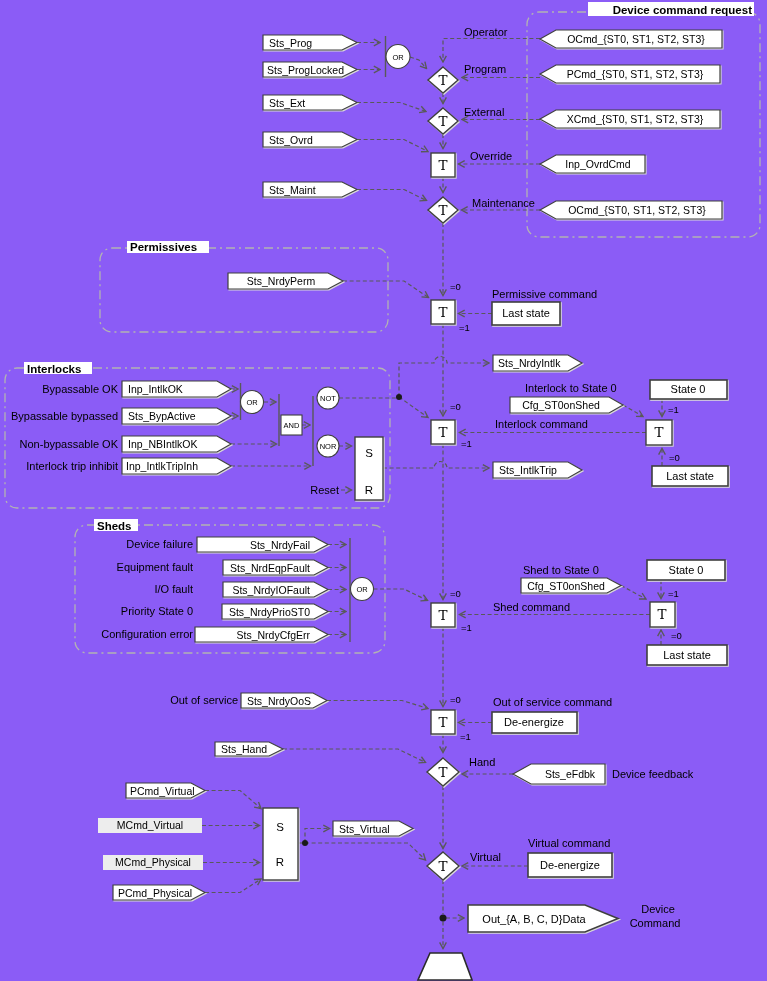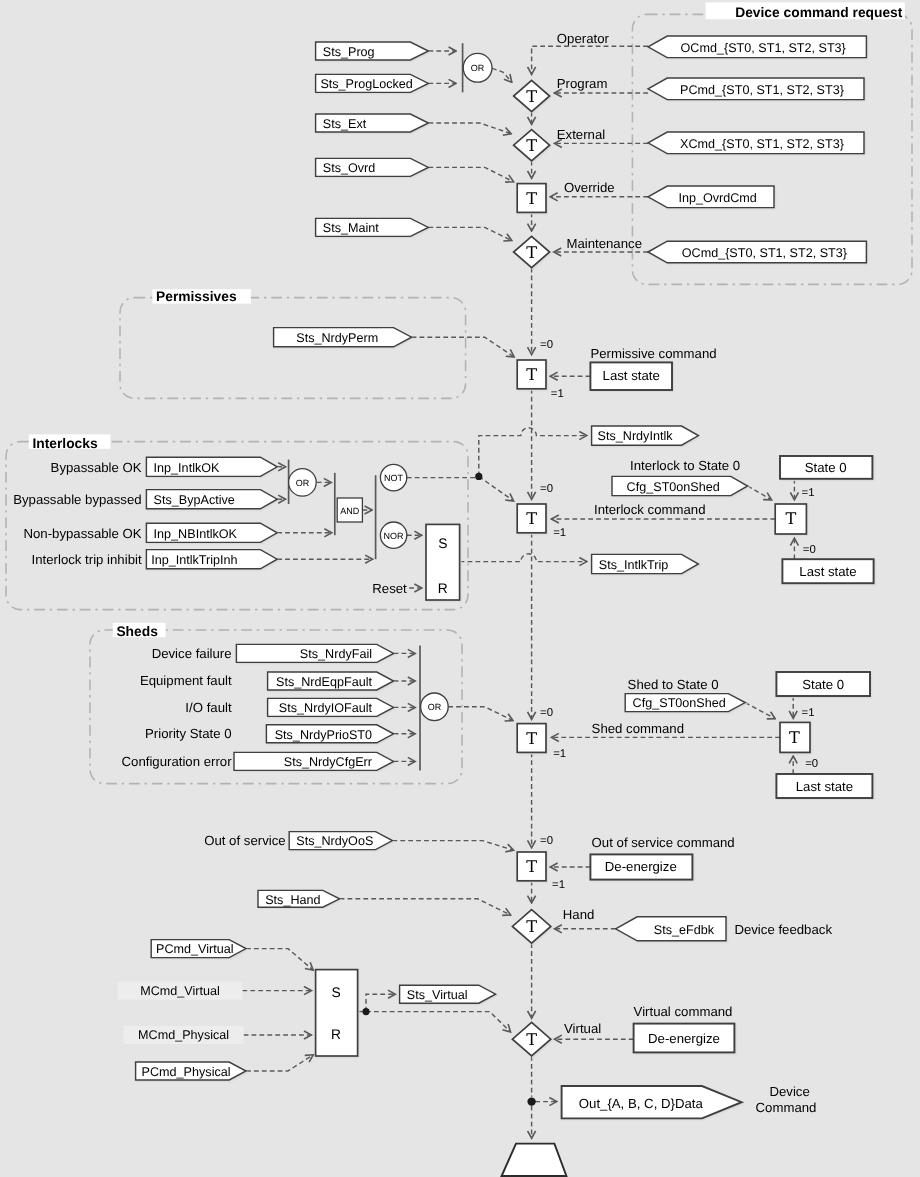--- a/index.html
+++ b/index.html
@@ -1,16 +1,16 @@
 <!DOCTYPE html>
 <html><head>
 <meta charset="utf-8">
 <style>
   html,body { margin:0; padding:0; background:#ffffff; }
-  #stage { position:relative; width:767px; height:981px; background:#e5e5e5; overflow:hidden; }
+  #stage { position:relative; width:767px; height:981px; background:#8b5cf6; overflow:hidden; }
   svg { display:block; }
   text { font-family:"Liberation Sans","DejaVu Sans",sans-serif; fill:#000000; }
   .lbl  { font-size:11px; }
   .lblb { font-size:11.5px; font-weight:bold; }
   .tg   { font-size:10.5px; }
   .sm   { font-size:9.5px; }
   .gate { font-size:7.5px; text-anchor:middle; }
   .tt   { font-size:13.5px; font-family:"DejaVu Serif","Liberation Serif",serif; text-anchor:middle; }
   .sr   { font-size:11.5px; text-anchor:middle; }
   .mid  { text-anchor:middle; }

